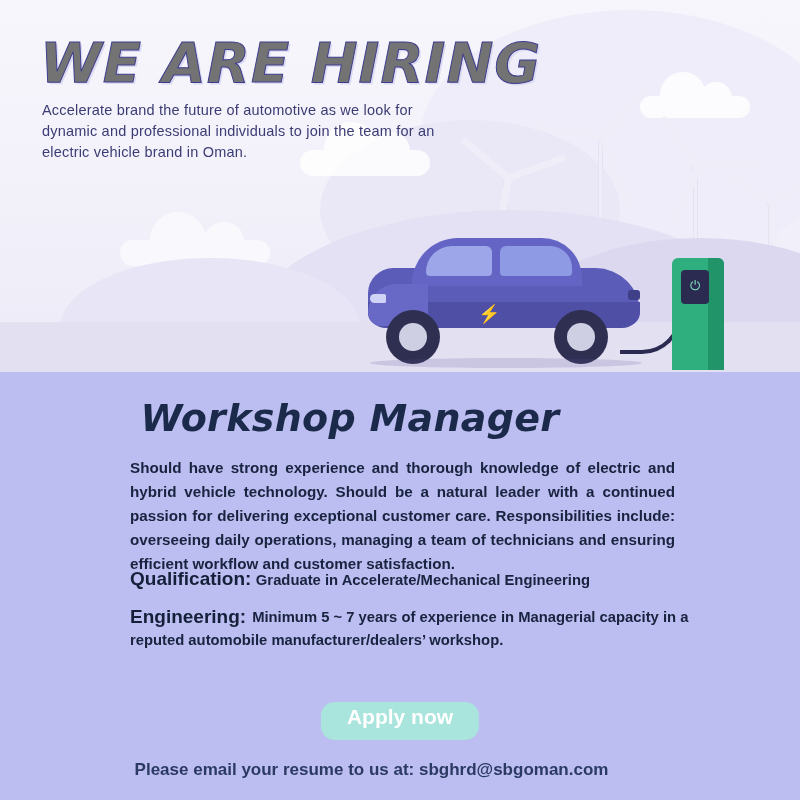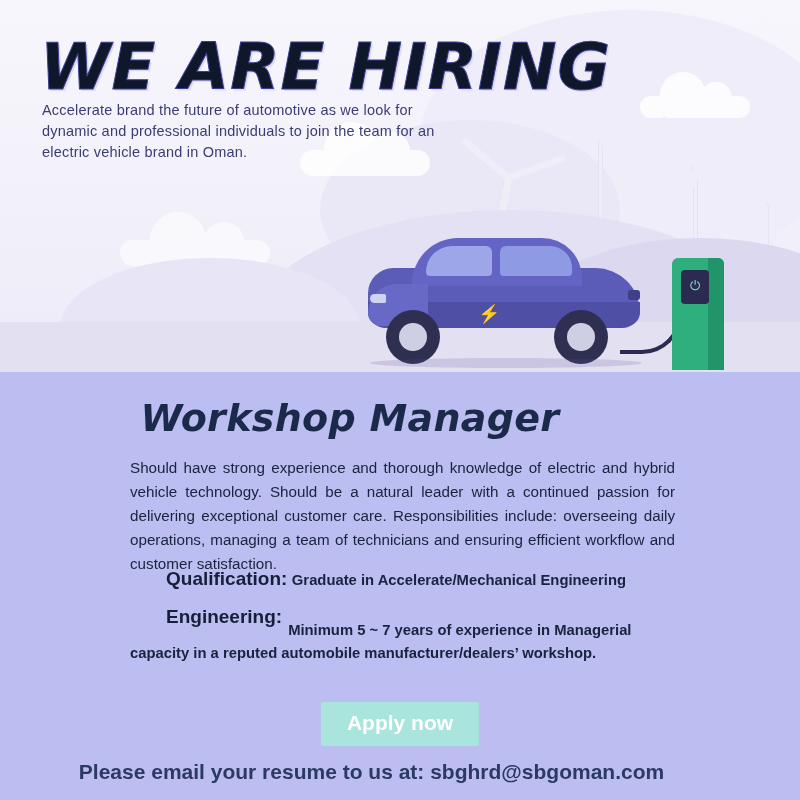--- a/index.html
+++ b/index.html
@@ -182,22 +182,22 @@
     border-bottom: 4px solid #2b2b52;
     border-right: 4px solid #2b2b52;
     border-radius: 0 0 40px 0;
   }
 
   
   .headline {
     position: absolute; left: 40px; top: 30px;
     font-family: "DejaVu Sans", sans-serif;
     font-weight: bold; font-style: italic;
-    font-size: 64px; letter-spacing: 1px;
-    color: #0f172a;
+    font-size: 56px; letter-spacing: 1px;
+    color: #737373;
     -webkit-text-stroke: 1px #3d3d8f;
     text-shadow: 2px 2px 0 #dcdaf1;
   }
   .subhead {
     position: absolute; left: 42px; top: 100px; width: 420px;
     font-size: 14.5px; line-height: 21px; color: #3c3c74;
     letter-spacing: .2px;
   }
 
   
@@ -209,51 +209,51 @@
     position: absolute; left: 0; top: 24px; width: 700px;
     text-align: center;
     font-family: "DejaVu Sans", sans-serif;
     font-weight: bold; font-style: italic;
     font-size: 38px; color: #1b2a4a;
     letter-spacing: .3px;
   }
   .desc {
     position: absolute; left: 130px; top: 84px; width: 545px;
     font-size: 15.2px; line-height: 24px; color: #17233f;
-    font-weight: normal;
+    font-weight: bold;
     text-align: justify;
   }
   .kv {
     position: absolute; left: 130px; width: 560px;
     color: #17233f;
   }
   .kv .k {
-    font-size: 19px; font-weight: bold; color: #14203a; margin-left: 36px;
+    font-size: 19px; font-weight: bold; color: #14203a;
   }
   .kv .v {
     font-size: 14.8px; font-weight: bold;
   }
   .qual { top: 196px; }
   .exp  { top: 234px; }
-  .exp .v { display: block; margin-top: 13px; line-height: 23px; }
+  .exp .v { display: block; margin-top: 0; line-height: 23px; }
   .exp .k { float: left; margin-right: 6px; }
 
   .apply {
     position: absolute; left: 50%; top: 330px; transform: translateX(-50%);
     background: #a9e4dd; color: #ffffff;
     font-size: 21px; font-weight: bold;
-    padding: 9px 26px 11px;
-    border: none; border-radius: 2px;
+    padding: 3px 26px 11px;
+    border: none; border-radius: 14px;
     cursor: pointer;
     font-family: "Liberation Sans", sans-serif;
   }
   .email-line {
     position: absolute; left: 0; top: 388px; width: 743px;
     text-align: center;
-    font-size: 21px; font-weight: bold; color: #2b3a63;
+    font-size: 17px; font-weight: bold; color: #2b3a63;
   }
 </style>
 </head>
 <body>
 
 <div id="poster">
 
   <div class="scene">
     <div class="sky-blob b1"></div>
     <div class="sky-blob b2"></div>

